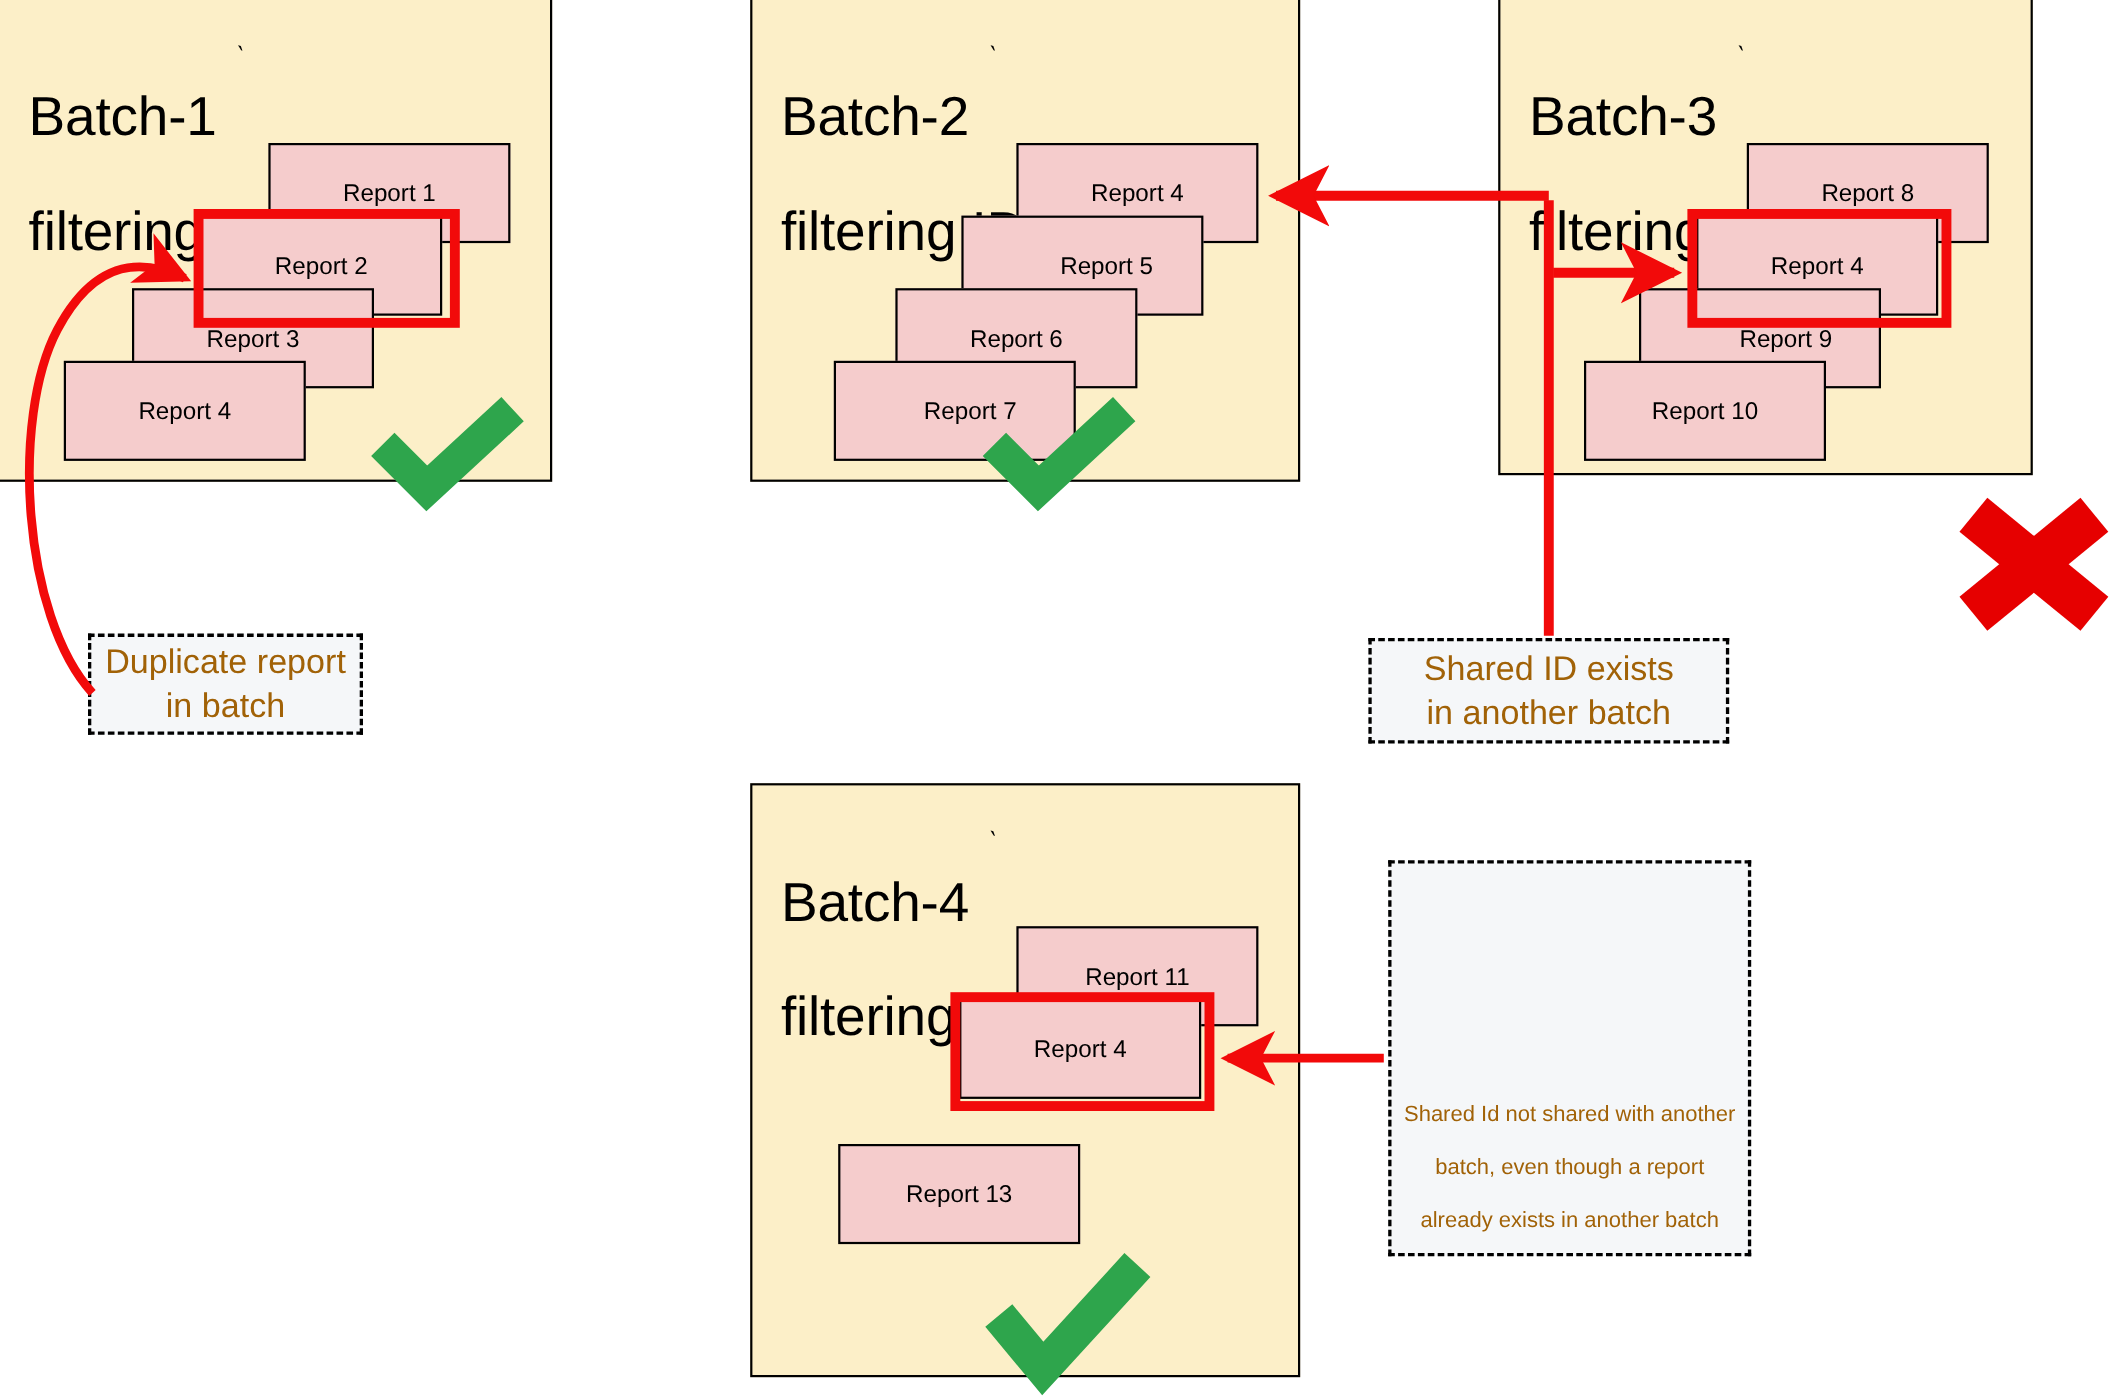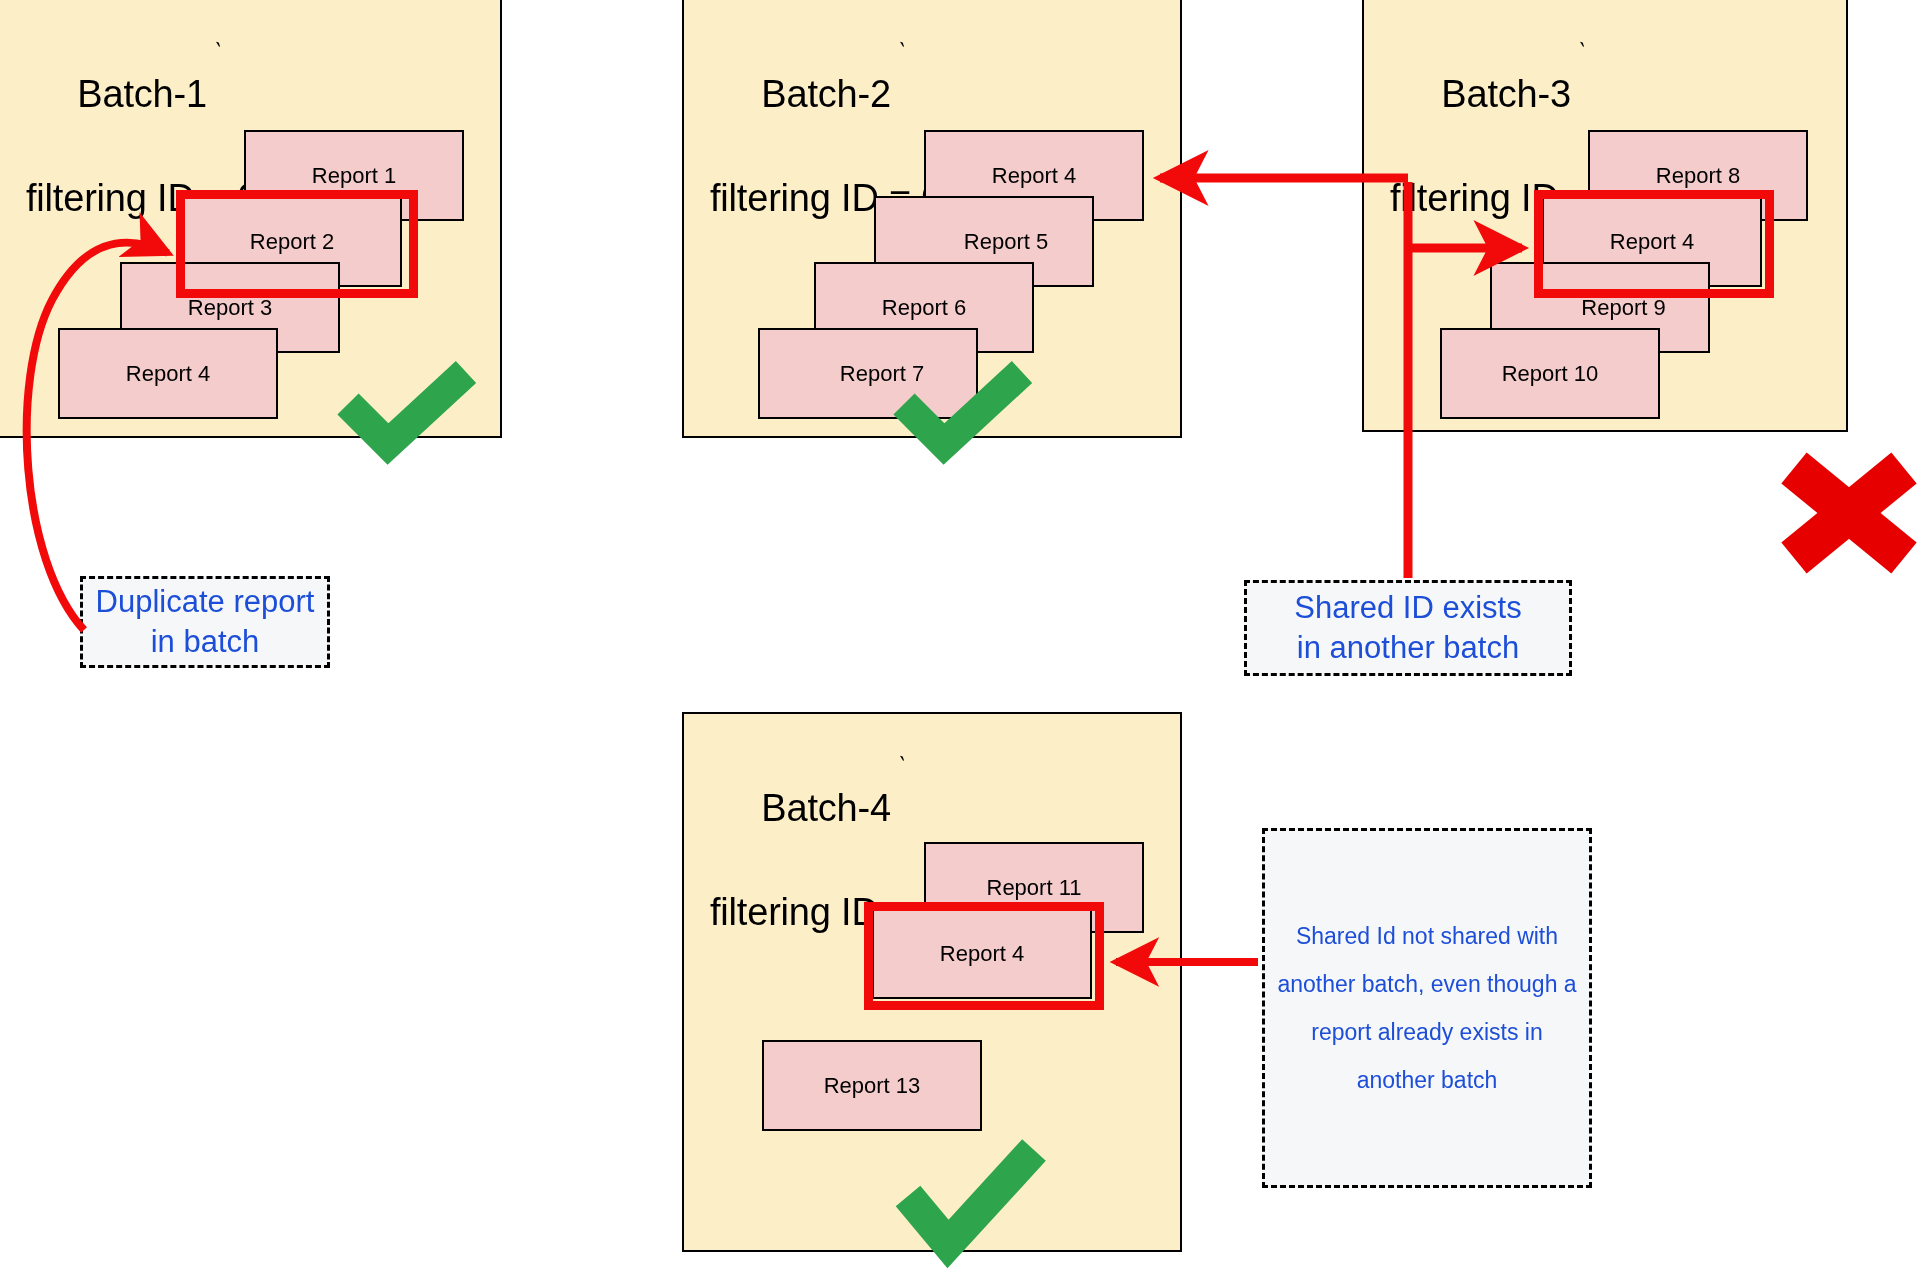--- a/index.html
+++ b/index.html
@@ -13,27 +13,26 @@
   #stage{position:absolute;left:0;top:0;width:1921px;height:1270px;}
 
   .batch{
     position:absolute;
     background:#FCEFC8;
     border:2px solid #000000;
     box-sizing:border-box;
   }
   .batch-title{
     position:absolute;
-    left:26px;top:16px;
-    font-size:38px;
+    left:26px;top:28px;
+    font-size:50px;
     line-height:52px;
     color:#000;
     white-space:pre-line;
     letter-spacing:-0.2px;
-    text-align:center;
   }
   .tick-mark{
     position:absolute;
     font-size:24px;
     color:#000;
     transform:rotate(18deg);
   }
 
   .card{
     position:absolute;
@@ -60,21 +59,21 @@
     position:absolute;
     background:#F5F7F9;
     border:3px dashed #000000;
     box-sizing:border-box;
     display:flex;
     align-items:center;
     justify-content:center;
     text-align:center;
     font-size:31px;
     line-height:40px;
-    color:#1d4ed8;
+    color:#a16207;
     padding:6px 10px;
   }
 
   svg.overlay{
     position:absolute;left:0;top:0;
     width:1921px;height:1270px;
     pointer-events:none;
   }
   svg.overlay *{pointer-events:auto;}
 </style>
@@ -173,21 +172,21 @@
   <div class="callout" style="left:80px;top:576px;width:250px;height:92px;">
     <span style="white-space:pre-line;">Duplicate report
 in batch</span>
   </div>
 
   <div class="callout" style="left:1244px;top:580px;width:328px;height:96px;">
     <span style="white-space:pre-line;">Shared ID exists
 in another batch</span>
   </div>
 
-  <div class="callout" style="left:1262px;top:828px;width:330px;height:360px;font-size:23px;line-height:48px;">
+  <div class="callout" style="left:1262px;top:782px;width:330px;height:360px;font-size:20px;line-height:48px;align-items:flex-end;">
     <span>Shared Id not shared with another batch, even though a report already exists in another batch</span>
   </div>
 
   <svg class="overlay" viewBox="0 0 1921 1270" xmlns="http://www.w3.org/2000/svg">
     <defs>
       <marker id="ah" markerWidth="7" markerHeight="7" refX="5.4" refY="3.5" orient="auto" markerUnits="strokeWidth">
         <path d="M0,0.4 L6.2,3.5 L0,6.6 L1.6,3.5 Z" fill="#F20A0A"></path>
       </marker>
     </defs>
 

